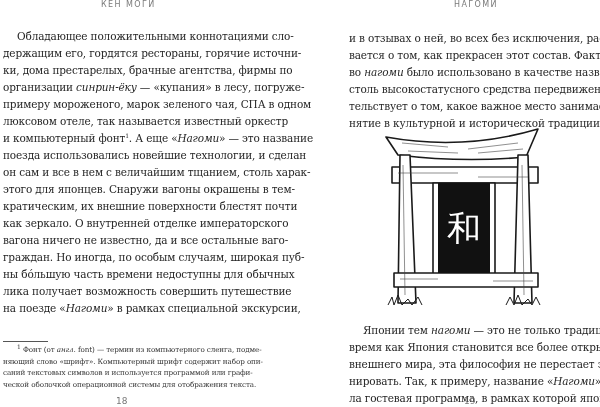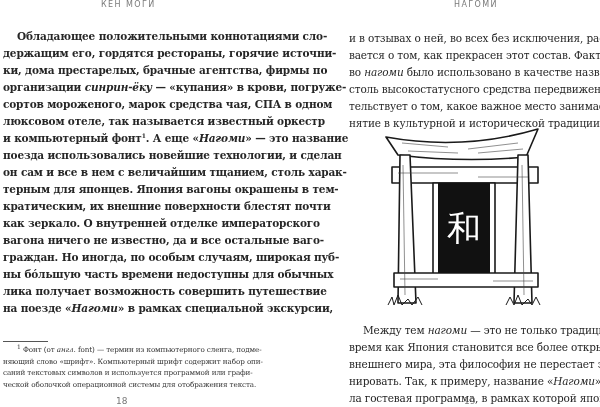--- a/index.html
+++ b/index.html
@@ -13,21 +13,21 @@
   .running-head {
     position: absolute; top: 0; font-family: "DejaVu Sans", "Liberation Sans", sans-serif;
     font-size: 8px; letter-spacing: 1.4px; color: #7a7a7a; text-transform: uppercase;
   }
   .left .running-head { left: 101px; }
   .right .running-head { left: 154px; }
   .body-text {
     position: absolute; font-size: 10.5px; line-height: 17px; text-align: justify;
     text-align-last: justify; hyphens: manual;
   }
-  .left .body-text { left: 3px; top: 28px; width: 285px; font-weight: bold; }
+  .left .body-text { left: 3px; top: 28px; width: 285px; }
   .line { display: block; white-space: nowrap; text-align: justify; text-align-last: justify; letter-spacing: -0.15px; }
   .line.last { text-align-last: left; }
   .indent { padding-left: 14px; }
   em { font-style: italic; }
   .footnote-rule { position: absolute; left: 3px; top: 341px; width: 45px; height: 0; border-top: 1px solid #555; }
   .footnotes { position: absolute; left: 3px; top: 344px; width: 248px; font-size: 7.2px; line-height: 11.6px; color: #333; }
   .footnotes .line { letter-spacing: -0.1px; }
   .folio { position: absolute; top: 396px; font-family: "DejaVu Sans", "Liberation Sans", sans-serif; font-size: 9px; color: #777; }
   .left .folio { left: 116px; text-align: right; }
   .right .folio { left: 164px; }
@@ -38,27 +38,27 @@
 </style>
 </head>
 <body>
 
 <div class="page left">
   <div class="running-head">КЕН МОГИ</div>
   <div class="body-text">
       <span class="line indent"><span>Обладающее положительными коннотациями сло-</span></span>
       <span class="line"><span>держащим его, гордятся рестораны, горячие источни-</span></span>
       <span class="line"><span>ки, дома престарелых, брачные агентства, фирмы по</span></span>
-      <span class="line"><span>организации </span><em>синрин-ёку</em><span> — «купания» в крови, погруже-</span></span>
-      <span class="line"><span>сортов мороженого, марок средства чая, СПА в одном</span></span>
+      <span class="line"><span>организации </span><em>синрин-ёку</em><span> — «купания» в лесу, погруже-</span></span>
+      <span class="line"><span>примеру мороженого, марок зеленого чая, СПА в одном</span></span>
       <span class="line"><span>люксовом отеле, так называется известный оркестр</span></span>
       <span class="line"><span>и компьютерный фонт</span><sup>1</sup><span>. А еще «</span><em>Нагоми</em><span>» — это название</span></span>
       <span class="line"><span>поезда использовались новейшие технологии, и сделан</span></span>
       <span class="line"><span>он сам и все в нем с величайшим тщанием, столь харак-</span></span>
-      <span class="line"><span>терным для японцев. Япония вагоны окрашены в тем-</span></span>
+      <span class="line"><span>этого для японцев. Снаружи вагоны окрашены в тем-</span></span>
       <span class="line"><span>кратическим, их внешние поверхности блестят почти</span></span>
       <span class="line"><span>как зеркало. О внутренней отделке императорского</span></span>
       <span class="line"><span>вагона ничего не известно, да и все остальные ваго-</span></span>
       <span class="line"><span>граждан. Но иногда, по особым случаям, широкая пуб-</span></span>
       <span class="line"><span>ны бóльшую часть времени недоступны для обычных</span></span>
       <span class="line"><span>лика получает возможность совершить путешествие</span></span>
       <span class="line"><span>на поезде «</span><em>Нагоми</em><span>» в рамках специальной экскурсии,</span></span>
     </div>
   <div class="footnote-rule"></div>
   <div class="footnotes">
@@ -115,20 +115,20 @@
 
       <g stroke="#1a1a1a" stroke-width="1" fill="none">
         <path d="M10 180 L14 172 L16 180 L20 170 L24 180 L30 174 L34 180 L40 172 L44 180"></path>
         <path d="M128 180 L132 172 L136 180 L140 170 L144 180 L150 174 L154 180 L158 172 L162 180"></path>
       </g>
       <text x="86" y="115" text-anchor="middle" font-size="34" fill="#fff" font-family="DejaVu Sans, sans-serif">和</text>
     </svg>
   </div>
 
   <div class="body-text bottom">
-      <span class="line indent"><span>Между тем </span><em>нагоми</em><span> — это не только традиции. В то</span></span>
+      <span class="line indent"><span>Японии тем </span><em>нагоми</em><span> — это не только традиции. В то</span></span>
       <span class="line"><span>время как Япония становится все более открытой для</span></span>
       <span class="line"><span>внешнего мира, эта философия не перестает эволюцио-</span></span>
       <span class="line"><span>нировать. Так, к примеру, название «</span><em>Нагоми</em><span>» получи-</span></span>
       <span class="line"><span>ла гостевая программа, в рамках которой японские се-</span></span>
     </div>
   <div class="folio">19</div>
 </div>
 
 </body></html>

